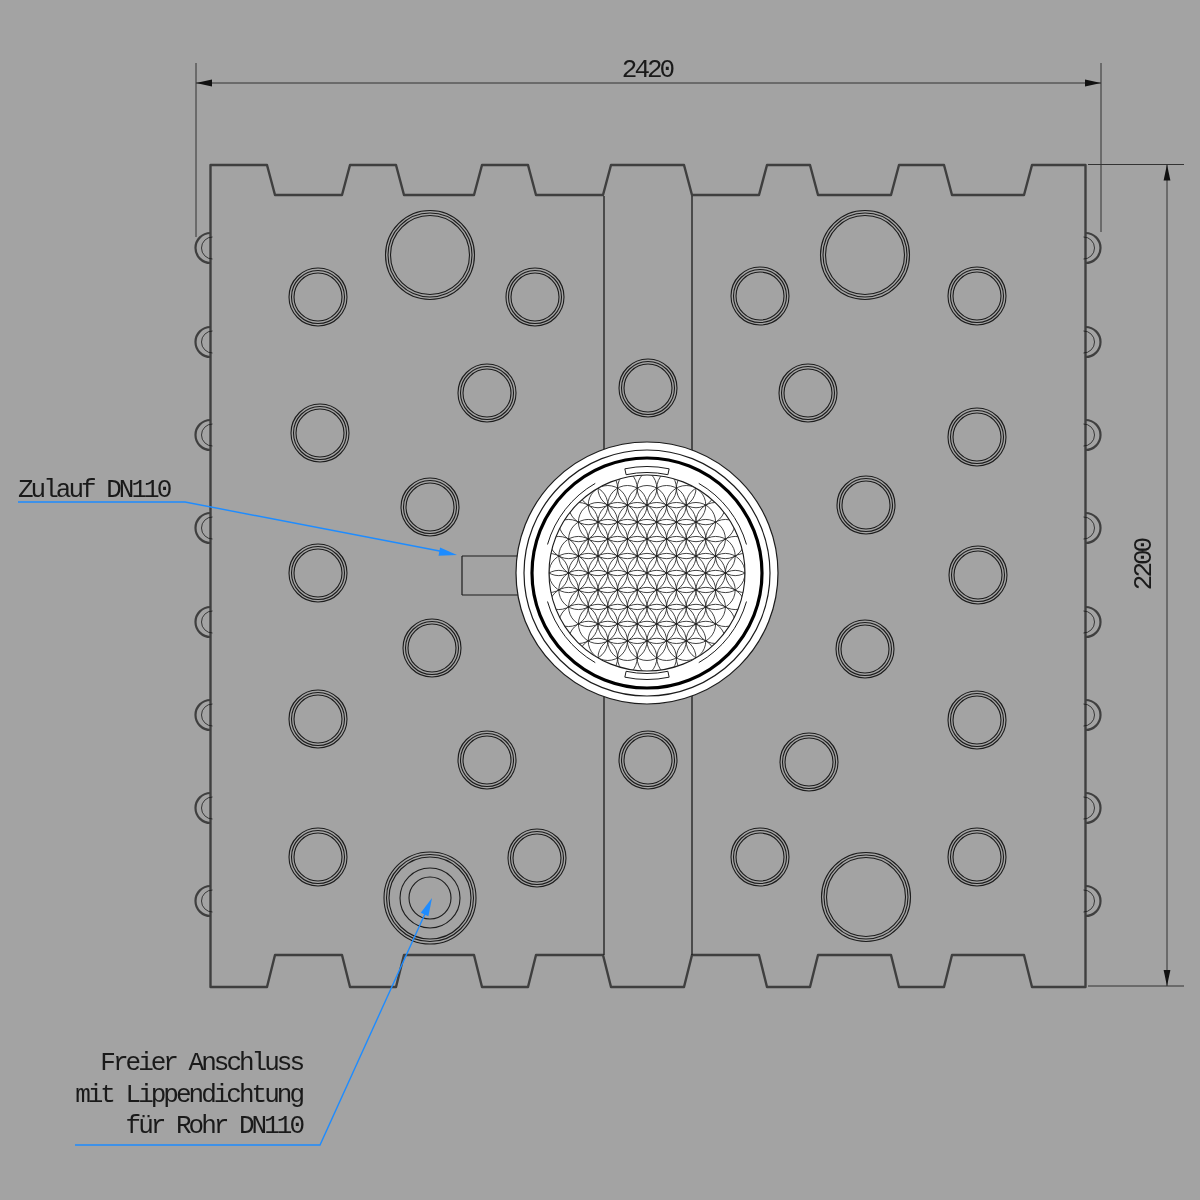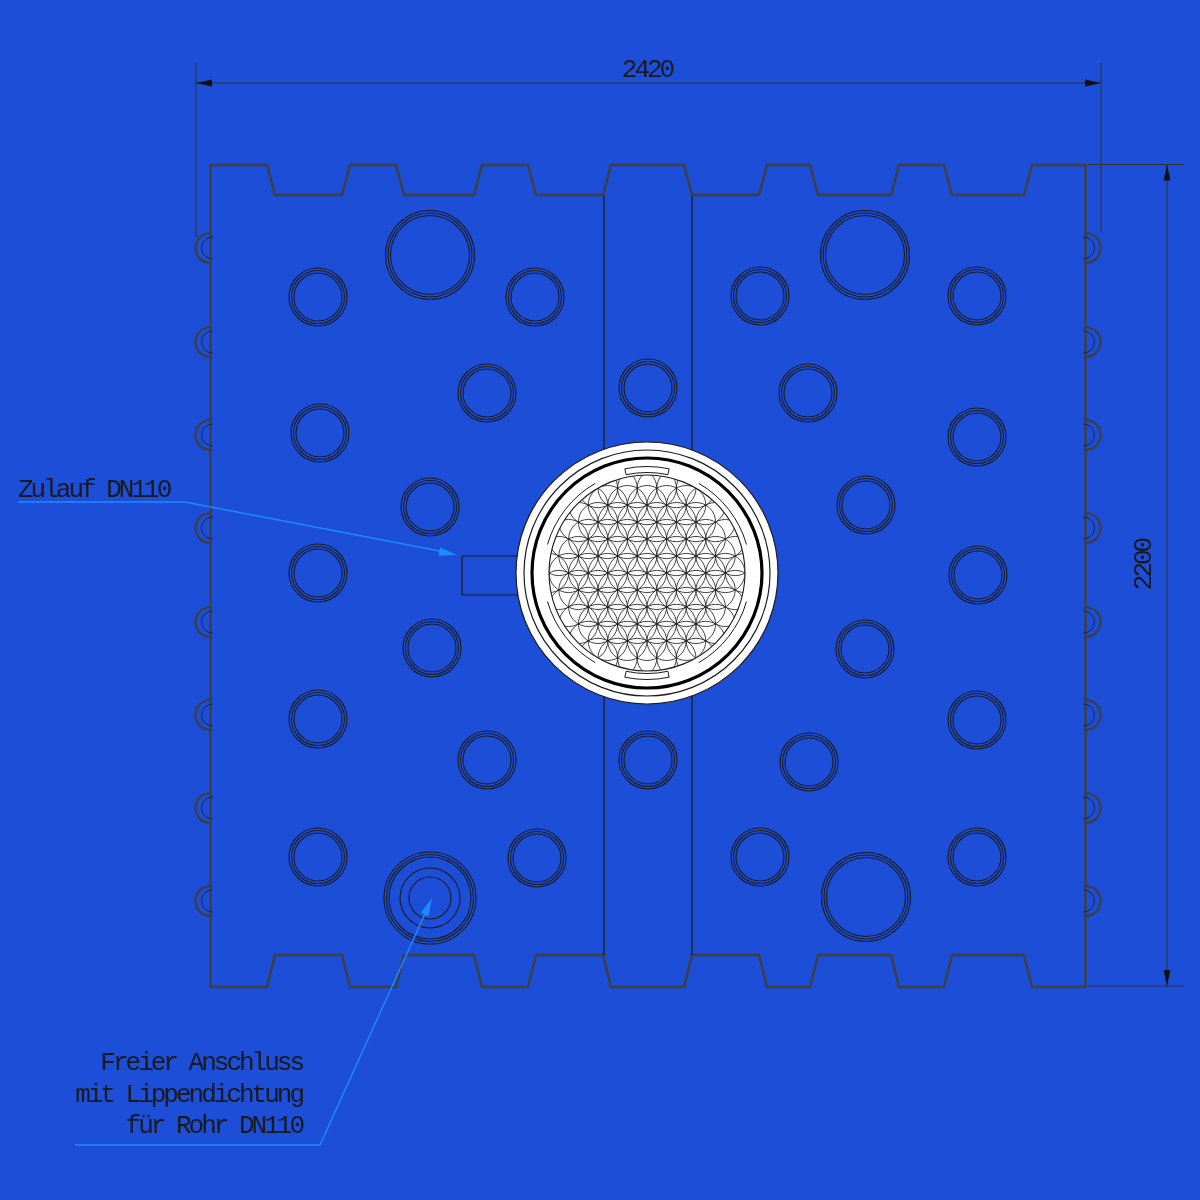--- a/index.html
+++ b/index.html
@@ -1,16 +1,16 @@
 <!DOCTYPE html>
 <html><head>
 <meta charset="utf-8">
 <style>
   html,body{margin:0;padding:0;background:#ffffff;}
-  .stage{position:relative;width:1200px;height:1200px;background:#1d4ed8;overflow:hidden;
+  .stage{position:relative;width:1200px;height:1200px;background:#a3a3a3;overflow:hidden;
          font-family:"Liberation Mono","DejaVu Sans Mono",monospace;}
   svg{display:block}
   text{fill:#1a1a1a;font-family:"Liberation Mono","DejaVu Sans Mono",monospace;
        font-size:26px;letter-spacing:-3px;}
 </style>
 </head>
 <body>
 
 <div class="stage">
   <svg id="cad" width="1200" height="1200" viewBox="0 0 1200 1200">

